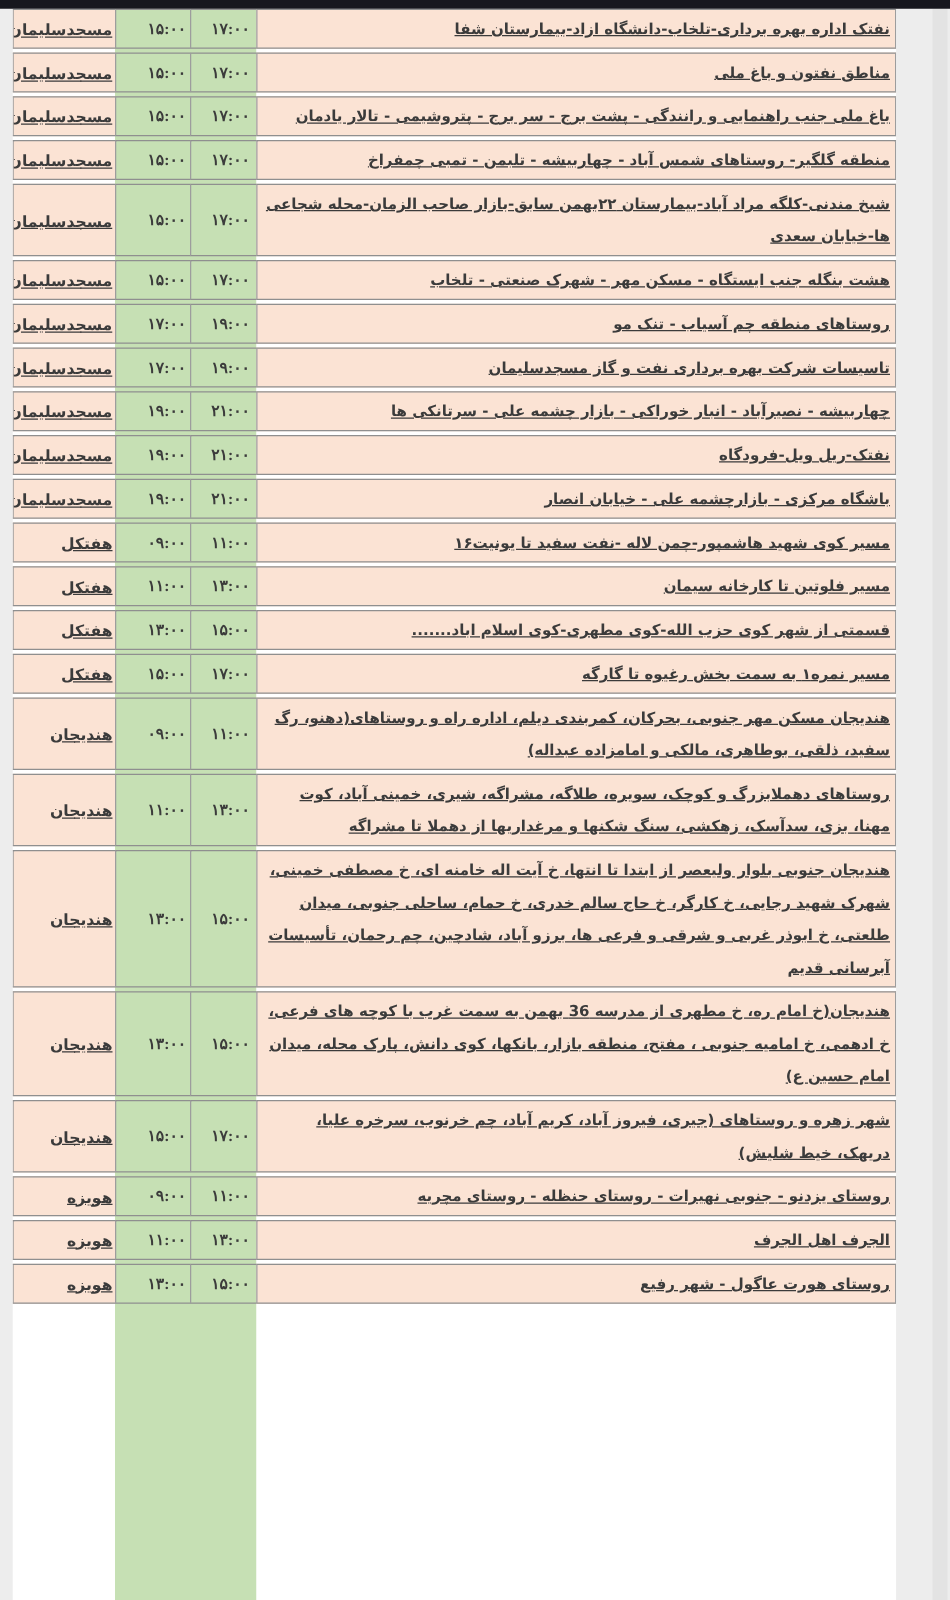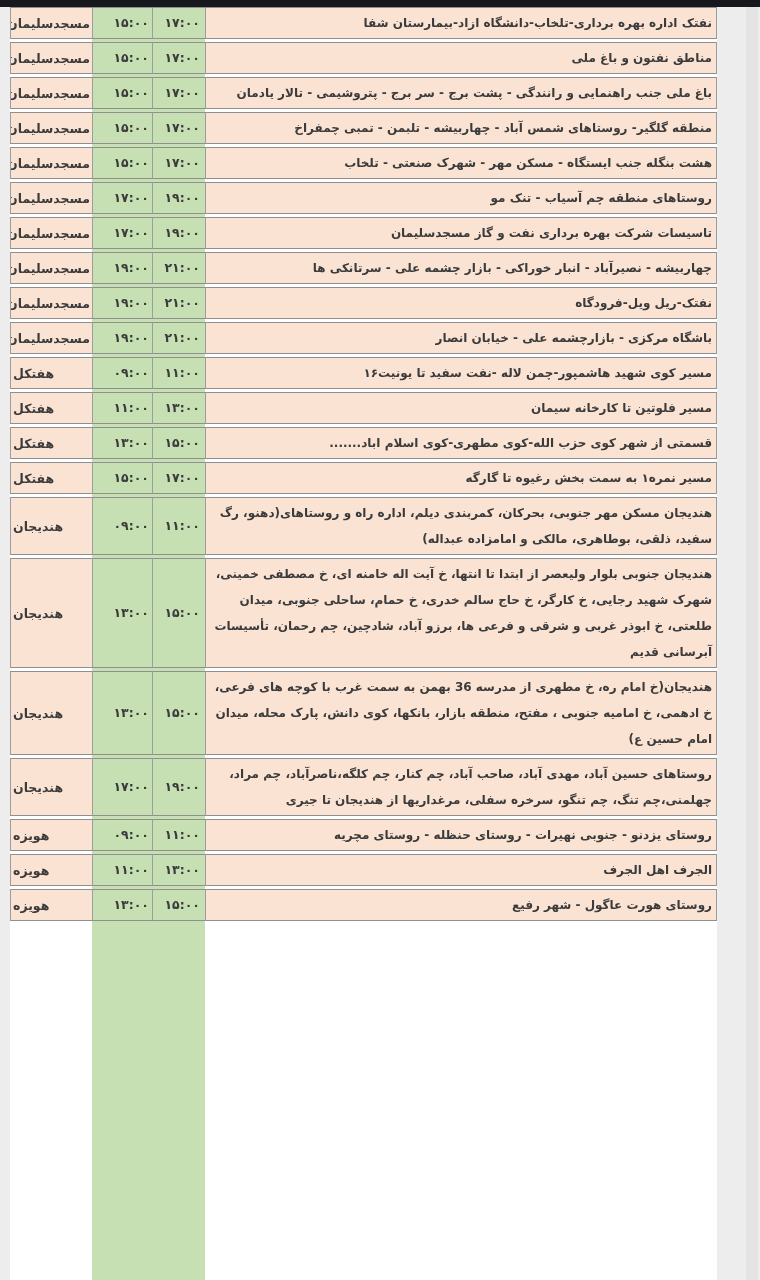--- a/index.html
+++ b/index.html
@@ -47,34 +47,36 @@
     color:var(--text);
     font-weight:bold;
     overflow:hidden;
   }
   td.areas{
     border-right:1px solid #9d9d9d;
     background:var(--row-bg);
     font-size:12px;line-height:26px;
     text-align:right;
     padding:2px 4px 2px 6px;
+    text-decoration:underline;
   }
   td.time{
     background:transparent;
     font-size:12.5px;line-height:26px;height:26px;
-    text-align:right;white-space:nowrap;
+    text-align:right;white-space:nowrap;font-family:Liberation Serif, serif;
   }
   td.to{padding-left:0;padding-right:5px;}
   td.from{padding-left:0;padding-right:3px;}
   td.city{
     background:var(--row-bg);
     font-size:12.5px;line-height:15px;
-    text-align:left;
+    text-align:right;
     padding:0 2px;
     white-space:nowrap;
+    text-decoration:underline;
   }
 </style>
 </head>
 <body>
 
 <div class="canvas">
   <div class="topbar"></div>
   <div class="gutter-left"></div>
   <div class="gutter-right"></div>
   <div class="scroll-hint"></div>
@@ -107,20 +109,26 @@
     <td class="time from">۱۵:۰۰</td>
     <td class="city">مسجدسلیمان</td>
   </tr>
           <tr>
     <td class="areas">منطقه گلگیر- روستاهای شمس آباد - چهاربیشه - تلبمن - تمبی چمفراخ</td>
     <td class="time to">۱۷:۰۰</td>
     <td class="time from">۱۵:۰۰</td>
     <td class="city">مسجدسلیمان</td>
   </tr>
           <tr>
+    <td class="areas">شیخ مندنی-کلگه مراد آباد-بیمارستان ۲۲بهمن سابق-بازار صاحب الزمان-محله شجاعی ها-خیابان سعدی</td>
+    <td class="time to">۱۷:۰۰</td>
+    <td class="time from">۱۵:۰۰</td>
+    <td class="city">مسجدسلیمان</td>
+  </tr>
+          <tr>
     <td class="areas">هشت بنگله جنب ایستگاه - مسکن مهر - شهرک صنعتی - تلخاب</td>
     <td class="time to">۱۷:۰۰</td>
     <td class="time from">۱۵:۰۰</td>
     <td class="city">مسجدسلیمان</td>
   </tr>
           <tr>
     <td class="areas">روستاهای منطقه چم آسیاب - تنک مو</td>
     <td class="time to">۱۹:۰۰</td>
     <td class="time from">۱۷:۰۰</td>
     <td class="city">مسجدسلیمان</td>
@@ -173,35 +181,41 @@
     <td class="time from">۱۵:۰۰</td>
     <td class="city">هفتکل</td>
   </tr>
           <tr>
     <td class="areas">هندیجان مسکن مهر جنوبی، بحرکان، کمربندی دیلم، اداره راه و روستاهای(دهنو، رگ سفید، ذلقی، بوطاهری، مالکی و امامزاده عبداله)</td>
     <td class="time to">۱۱:۰۰</td>
     <td class="time from">۰۹:۰۰</td>
     <td class="city">هندیجان</td>
   </tr>
           <tr>
+    <td class="areas">روستاهای دهملابزرگ و کوچک، سویره، طلاگه، مشراگه، شیری، خمینی آباد، کوت مهنا، بزی، سدآسک، زهکشی، سنگ شکنها و مرغداریها از دهملا تا مشراگه</td>
+    <td class="time to">۱۳:۰۰</td>
+    <td class="time from">۱۱:۰۰</td>
+    <td class="city">هندیجان</td>
+  </tr>
+          <tr>
     <td class="areas">هندیجان جنوبی بلوار ولیعصر از ابتدا تا انتها، خ آیت اله خامنه ای، خ مصطفی خمینی، شهرک شهید رجایی، خ کارگر، خ حاج سالم خدری، خ حمام، ساحلی جنوبی، میدان طلعتی، خ ابوذر غربی و شرقی و فرعی ها، برزو آباد، شادچین، چم رحمان، تأسیسات آبرسانی قدیم</td>
     <td class="time to">۱۵:۰۰</td>
     <td class="time from">۱۳:۰۰</td>
     <td class="city">هندیجان</td>
   </tr>
           <tr>
     <td class="areas">هندیجان(خ امام ره، خ مطهری از مدرسه 36 بهمن به سمت غرب با کوچه های فرعی، خ ادهمی، خ امامیه جنوبی ، مفتح، منطقه بازار، بانکها، کوی دانش، پارک محله، میدان امام حسین ع)</td>
     <td class="time to">۱۵:۰۰</td>
     <td class="time from">۱۳:۰۰</td>
     <td class="city">هندیجان</td>
   </tr>
           <tr>
-    <td class="areas">روستاهای حسین آباد، مهدی آباد، صاحب آباد، چم کنار، چم کلگه،ناصرآباد، چم مراد، چهلمنی،چم تنگ، چم تنگو، سرخره سفلی، مرغداریها از هندیجان تا جیری</td>
-    <td class="time to">۱۹:۰۰</td>
-    <td class="time from">۱۷:۰۰</td>
+    <td class="areas">شهر زهره و روستاهای (جیری، فیروز آباد، کریم آباد، چم خرنوب، سرخره علیا، دریهک، خیط شلیش)</td>
+    <td class="time to">۱۷:۰۰</td>
+    <td class="time from">۱۵:۰۰</td>
     <td class="city">هندیجان</td>
   </tr>
           <tr>
     <td class="areas">روستای یزدنو - جنوبی نهیرات - روستای حنظله - روستای مچریه</td>
     <td class="time to">۱۱:۰۰</td>
     <td class="time from">۰۹:۰۰</td>
     <td class="city">هویزه</td>
   </tr>
           <tr>
     <td class="areas">الجرف اهل الجرف</td>

